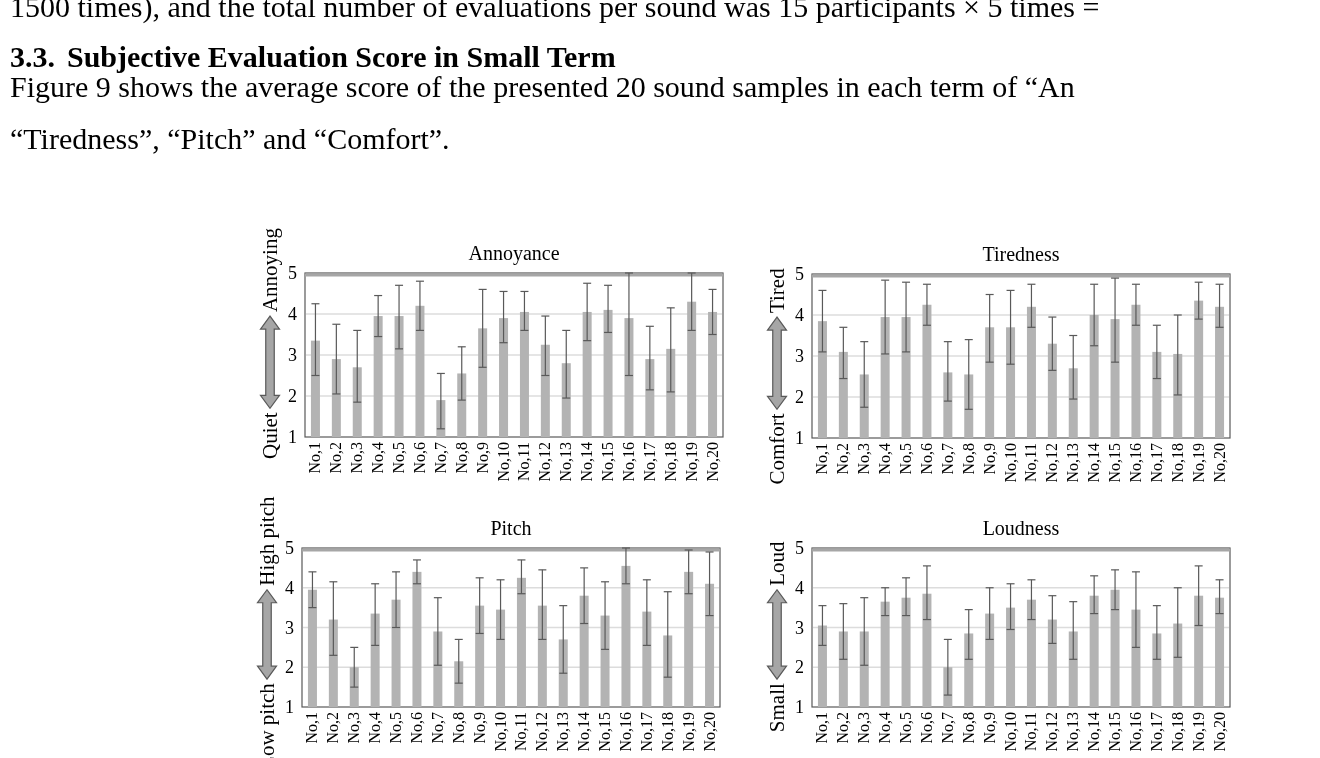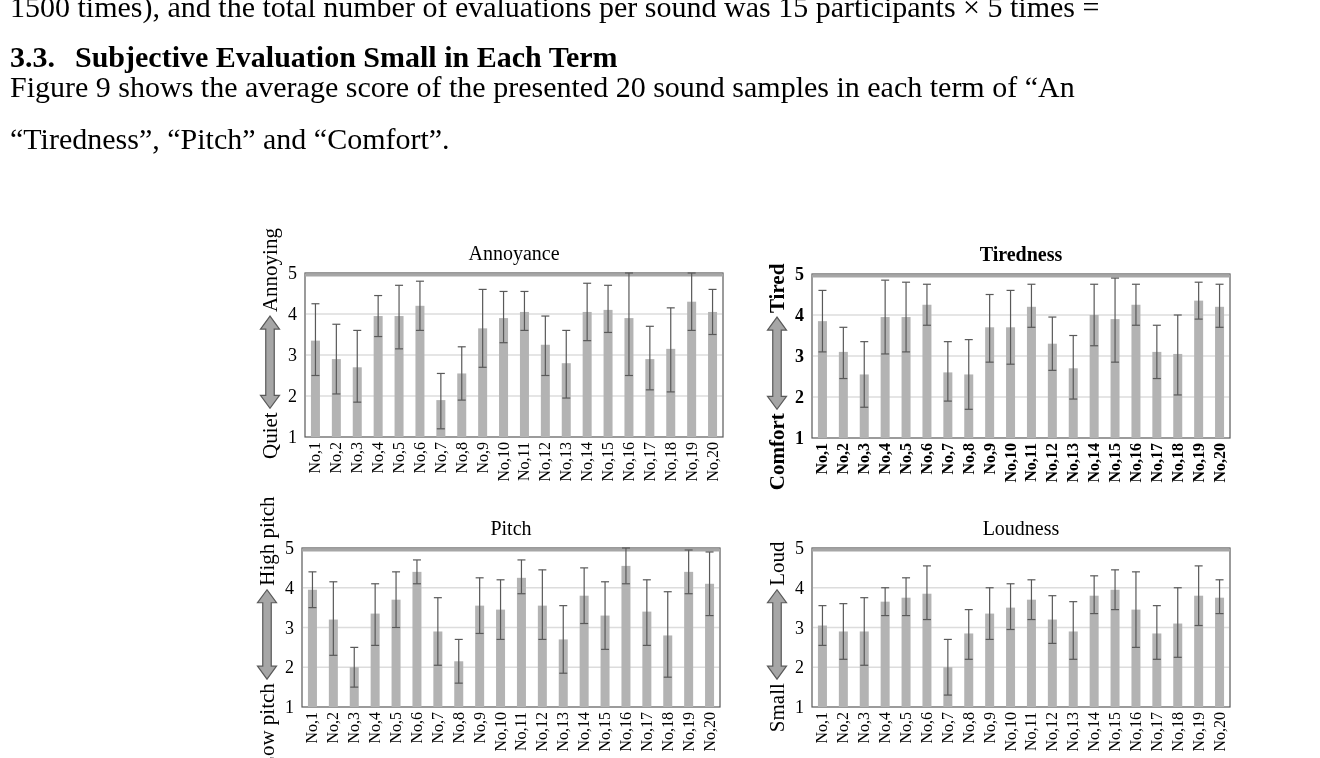--- a/index.html
+++ b/index.html
@@ -2,32 +2,32 @@
 <html><head>
 <meta charset="utf-8">
 <style>
   html,body{margin:0;padding:0;}
   body{
     width:1320px;height:758px;overflow:hidden;position:relative;
     background:#ffffff;font-family:"Liberation Serif", serif;color:#000;
   }
   .tline{position:absolute;left:10px;white-space:nowrap;font-size:30px;line-height:38px;}
   .heading{position:absolute;left:10px;top:40px;font-size:30px;font-weight:bold;white-space:nowrap;}
-  .heading .hnum{margin-right:20px;}
+  .heading .hnum{margin-right:12px;}
   .chart{position:absolute;}
   svg{overflow:visible;display:block;}
   svg text{font-family:"Liberation Serif", serif;fill:#000;}
 </style>
 </head>
 <body>
 
 <div class="tline" style="top:-12px">1500 times), and the total number of evaluations per sound was 15 participants × 5 times =</div>
 
 <div class="heading">
-  <span class="hnum">3.3.</span><span>Subjective Evaluation Small in Each Term</span>
+  <span class="hnum">3.3.</span><span>Subjective Evaluation Score in Small Term</span>
 </div>
 
 <div class="tline" style="top:68px">Figure 9 shows the average score of the presented 20 sound samples in each term of “An</div>
 
 <div class="tline" style="top:120px">“Tiredness”, “Pitch” and “Comfort”.</div>
 
 <div class="chart" style="left: 250px; top: 220px;">
     <svg width="505" height="300">
       <rect x="55" y="53" width="418" height="164" fill="#ffffff" stroke="#595959" stroke-width="1.2"></rect>
       <line x1="55" y1="55" x2="473" y2="55" stroke="#a6a6a6" stroke-width="3.2"></line>
@@ -138,21 +138,21 @@
       <rect x="458.04999999999995" y="91.95000000000002" width="9" height="125.04999999999998" fill="#b3b3b3"></rect>
       <line x1="462.54999999999995" y1="69.4" x2="462.54999999999995" y2="114.5" stroke="#595959" stroke-width="1.2"></line>
       <line x1="458.54999999999995" y1="69.4" x2="466.54999999999995" y2="69.4" stroke="#595959" stroke-width="1.2"></line>
       <line x1="458.54999999999995" y1="114.5" x2="466.54999999999995" y2="114.5" stroke="#595959" stroke-width="1.2"></line>
       <text x="467.54999999999995" y="222" text-anchor="end" transform="rotate(-90 467.54999999999995 222)" font-size="16">No,20</text>
       <polygon points="20,96.04999999999998 10.5,109.04999999999998 15.75,109.04999999999998 15.75,175.29999999999998 10.5,175.29999999999998 20,188.29999999999998 29.5,175.29999999999998 24.25,175.29999999999998 24.25,109.04999999999998 29.5,109.04999999999998" fill="#a6a6a6" stroke="#595959" stroke-width="1.2"></polygon>
       <text x="27" y="92.04999999999998" text-anchor="start" transform="rotate(-90 27 92.04999999999998)" font-size="21">Annoying</text>
       <text x="27" y="192.29999999999998" text-anchor="end" transform="rotate(-90 27 192.29999999999998)" font-size="21">Quiet</text>
     </svg>
   </div>
-<div class="chart" style="left: 757px; top: 221px; font-weight: bold;">
+<div class="chart" style="left: 757px; top: 221px;">
     <svg width="505" height="300">
       <rect x="55" y="53" width="418" height="164" fill="#ffffff" stroke="#595959" stroke-width="1.2"></rect>
       <line x1="55" y1="55" x2="473" y2="55" stroke="#a6a6a6" stroke-width="3.2"></line>
       <line x1="56" y1="176" x2="472" y2="176" stroke="#dcdcdc" stroke-width="1.3"></line>
       <line x1="56" y1="135" x2="472" y2="135" stroke="#dcdcdc" stroke-width="1.3"></line>
       <line x1="56" y1="94" x2="472" y2="94" stroke="#dcdcdc" stroke-width="1.3"></line>
       <text x="264" y="40" text-anchor="middle" font-size="20">Tiredness</text>
       <text x="47" y="59" text-anchor="end" font-size="18">5</text>
       <text x="47" y="100" text-anchor="end" font-size="18">4</text>
       <text x="47" y="141" text-anchor="end" font-size="18">3</text>

